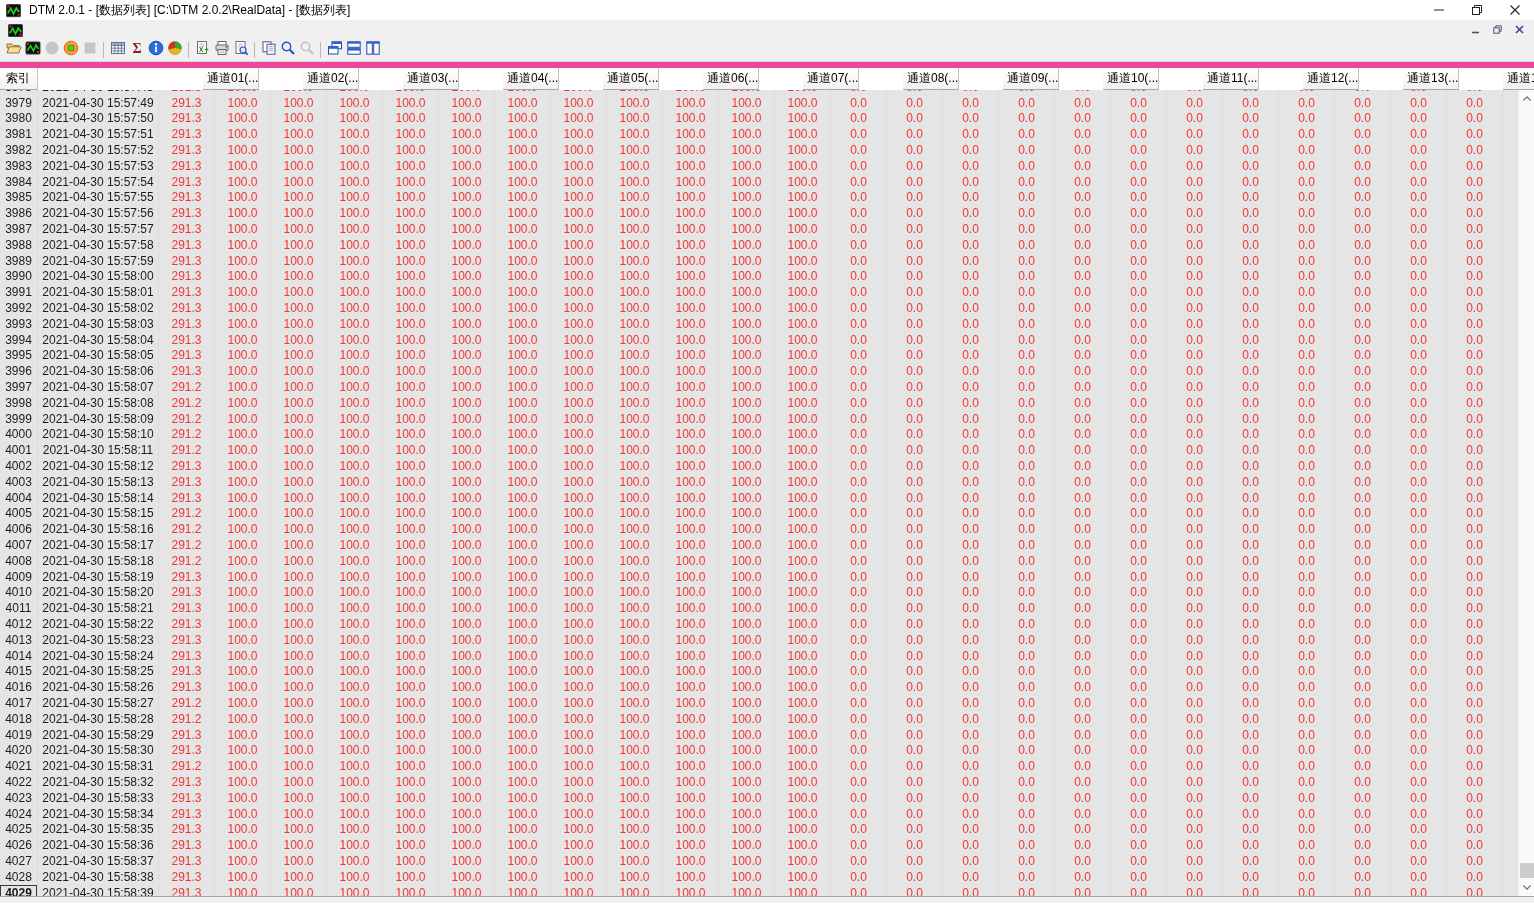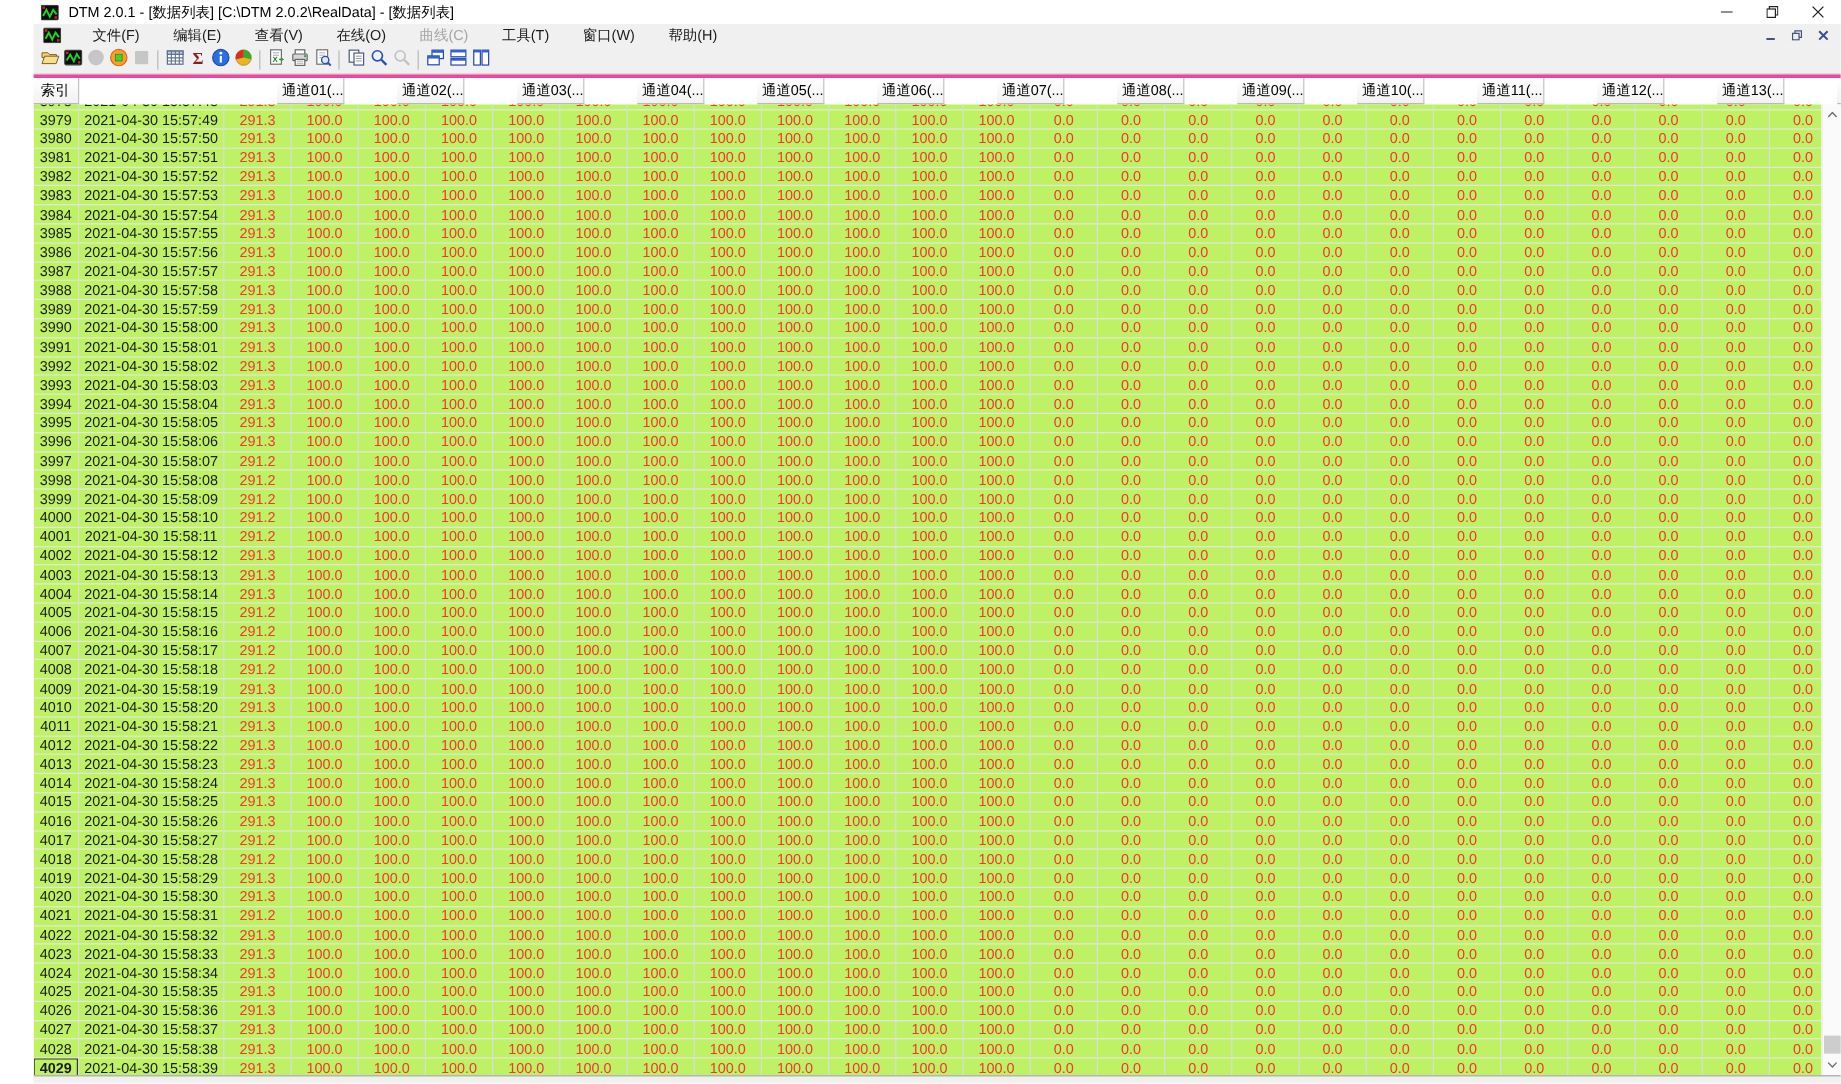--- a/index.html
+++ b/index.html
@@ -1,18 +1,18 @@
 <!DOCTYPE html>
 <html style="--red: #f23535;"><head>
 <meta charset="utf-8">
 <style>
   * { box-sizing: border-box; margin: 0; padding: 0; }
   html,body { width:1534px; height:903px; overflow:hidden;
     font-family:"Liberation Sans", sans-serif; background:#fff; }
-  .window { width:1534px; height:903px; display:flex; flex-direction:column; background:#fff;padding-left:28px; }
+  .window { width:1534px; height:903px; display:flex; flex-direction:column; background:#fff; }
 
   
   .titlebar { height:20px; background:#ffffff; display:flex; align-items:center; flex:0 0 auto; }
   .titlebar .appicon { width:15px; height:13px; margin:0 8px 0 6px; }
   .titlebar .title { font-size:12px; color:#000; white-space:nowrap; }
   .caption-btns { margin-left:auto; display:flex; height:20px; }
   .cap-btn { width:38px; height:20px; display:flex; align-items:center; justify-content:center; }
   .cap-btn svg { width:10px; height:10px; }
 
   
@@ -25,31 +25,31 @@
   .mdi-btn svg { width:9px; height:9px; }
 
   
   .toolbar { height:23px; background:#f0f0f0; border-bottom:1px solid #d6d6d6;
     display:flex; align-items:center; padding-left:4px; flex:0 0 auto; }
   .tb-btn { width:19px; height:19px; display:flex; align-items:center; justify-content:center; }
   .tb-btn svg { width:16px; height:16px; }
   .tb-sep { width:1px; height:16px; background:#b8b8b8; margin:0 4px; }
 
   
-  .grid-area { position:relative; flex:1 1 auto; background:#ffffff; border-top:3px solid #ec4899; }
+  .grid-area { position:relative; flex:1 1 auto; background:#ffffff; border-top:6px solid #ec4899; }
   .grid-header { position:absolute; left:0; top:0; height:22px; display:flex; }
   .hcell { height:22px; background:linear-gradient(#ffffff,#f1f1f1);
     border-right:1px solid #c2c2c2; border-bottom:1px solid #a9a9a9;
     font-size:12px; color:#000; display:flex; align-items:center; white-space:nowrap; overflow:hidden; }
   .hcell.c-idx { padding-left:6px; }
   .hcell.c-time { padding-left:14px;margin-top:40px; }
   .hcell.c-ch { padding-left:4px;margin-left:44px; }
   .rows-clip { position:absolute; left:0; top:22px; right:16px; bottom:7px; overflow:hidden; }
   .rows { margin-top:-10.5px; }
-  .trow { display:flex; height:15.8px; border-bottom:1px solid #e4e4e4; background:#bef264; }
+  .trow { display:flex; height:15.8px; border-bottom:1px solid #e4e4e4; background:#e5e5e5; }
   .tcell { height:100%; border-right:1px solid #dcdcdc; font-size:12px;
     display:flex; align-items:center; justify-content:center; white-space:nowrap; overflow:hidden; }
   .c-idx { width:38px; flex:0 0 38px; }
   .c-time { width:121px; flex:0 0 121px; }
   .c-ch { width:56px; flex:0 0 56px; }
   .tcell.c-idx, .tcell.c-time { color:#1b1b1b; }
   .tcell.val { color:var(--red,#f23535); }
   .tcell.focus { box-shadow: inset 0 0 0 1px #3a3a3a; font-weight: bold; }
 
   
@@ -99,30 +99,20 @@
 
   <div class="menubar">
     <span class="mdiicon">
       <svg viewBox="0 0 16 14">
           <rect x="0.5" y="0.5" width="15" height="13" rx="1" fill="#0d0d0d" stroke="#3c3c3c"></rect>
           <polyline points="2,10 5,4.5 8,10.5 11,4.5 14,8.5" fill="none" stroke="#22cf22" stroke-width="1.8"></polyline>
           <rect x="1.5" y="1.5" width="2.2" height="2.2" fill="#cf2222"></rect>
           <rect x="12.2" y="10.2" width="2.2" height="2.2" fill="#cf2222"></rect>
         </svg>
     </span>
-    <div id="menu-items" style="display:flex;">
-        <span class="menu-item">文件(F)</span>
-        <span class="menu-item">编辑(E)</span>
-        <span class="menu-item">查看(V)</span>
-        <span class="menu-item">在线(O)</span>
-        <span class="menu-item disabled">曲线(C)</span>
-        <span class="menu-item">工具(T)</span>
-        <span class="menu-item">窗口(W)</span>
-        <span class="menu-item">帮助(H)</span>
-      </div>
     <div class="mdi-btns">
       <div class="mdi-btn">
         <svg viewBox="0 0 9 9">
             <path d="M1 7.5 H8" stroke="#44517b" stroke-width="1.6"></path>
           </svg>
       </div>
       <div class="mdi-btn">
         <svg viewBox="0 0 9 9">
             <rect x="0.8" y="2.8" width="5.4" height="5.4" fill="#f0f0f0" stroke="#44517b" stroke-width="1"></rect>
             <path d="M2.8 2.8 V0.8 H8.2 V6.2 H6.2" fill="none" stroke="#44517b" stroke-width="1"></path>

